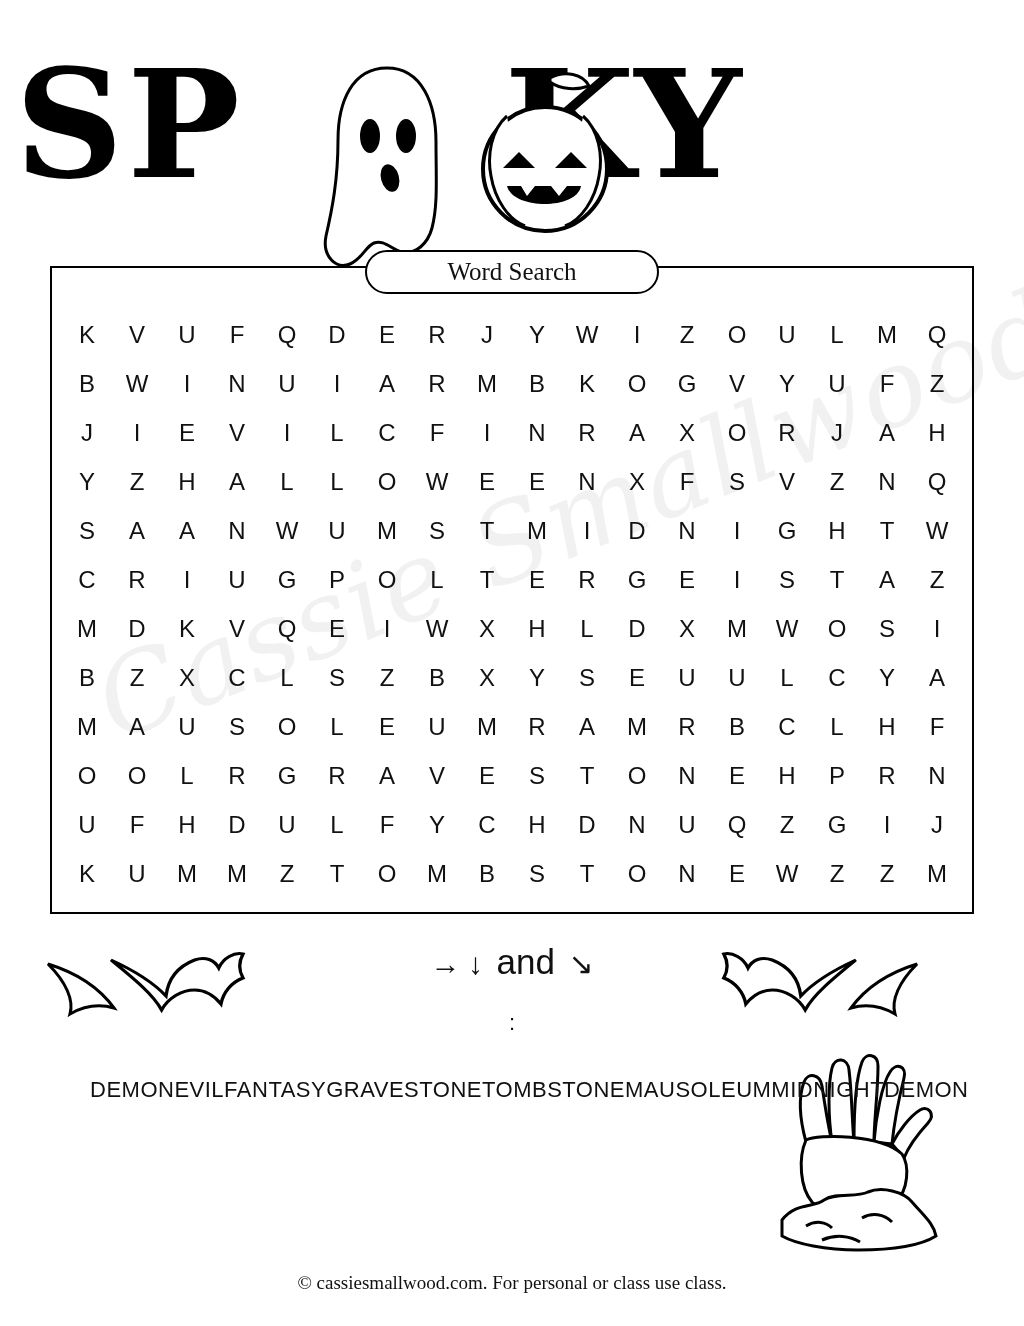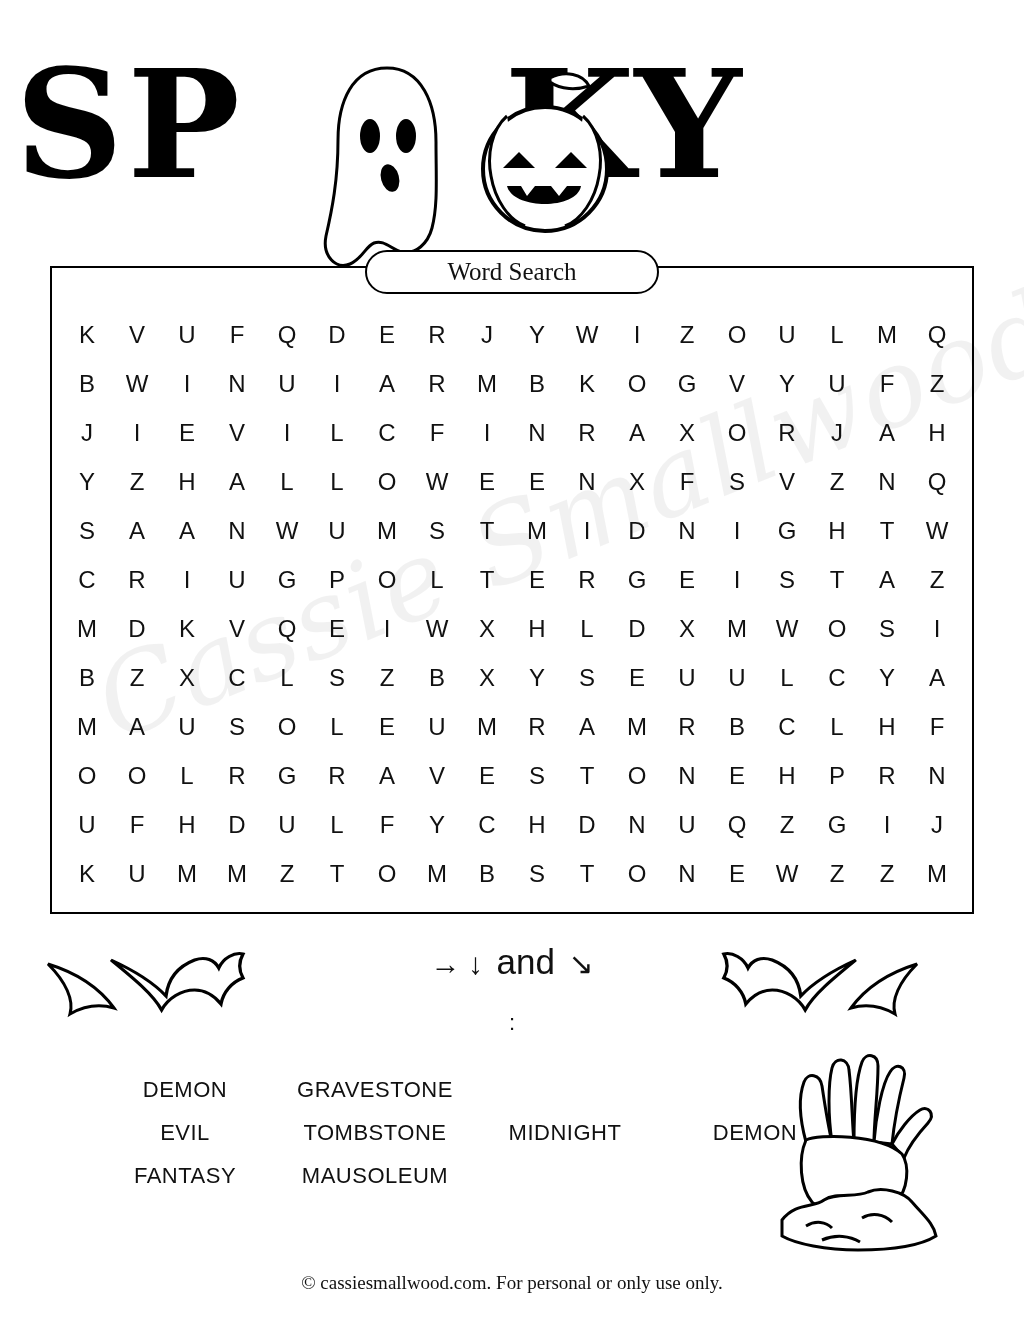--- a/index.html
+++ b/index.html
@@ -178,21 +178,21 @@
     position: absolute;
     left: 90px;
     top: 1068px;
     width: 760px;
     display: grid;
     grid-template-columns: repeat(4, 1fr);
     z-index: 7;
   }
   .word-col {
     display: flex;
-    flex-direction: column;
+    flex-direction: row;
     align-items: center;
     justify-content: center;
   }
   .word {
     font-size: 22px;
     line-height: 43px;
     font-family: "Liberation Sans", sans-serif;
     color: #111;
     letter-spacing: 0.5px;
   }
@@ -545,13 +545,13 @@
     <path d="M36 90 C48 84 110 84 132 104 C140 116 138 140 126 152 C104 172 60 170 42 152 C30 138 28 108 36 90 Z"></path>
   </g>
   <g fill="#fff" stroke="#000" stroke-width="3">
     <path d="M12 170 C26 152 44 158 54 150 C66 142 86 148 98 142 C112 136 134 142 142 152 C154 166 164 174 166 186 C150 196 120 200 88 200 C56 200 26 194 12 186 Z"></path>
     <path d="M36 176 C46 170 56 172 62 178" fill="none"></path>
     <path d="M92 168 C102 162 114 164 122 172" fill="none"></path>
     <path d="M52 190 C66 184 80 186 90 192" fill="none"></path>
   </g>
 </svg>
 
-<div class="footer">© cassiesmallwood.com. For personal or only use only.</div>
+<div class="footer">© cassiesmallwood.com. For personal or class use class.</div>
 
 </body></html>

